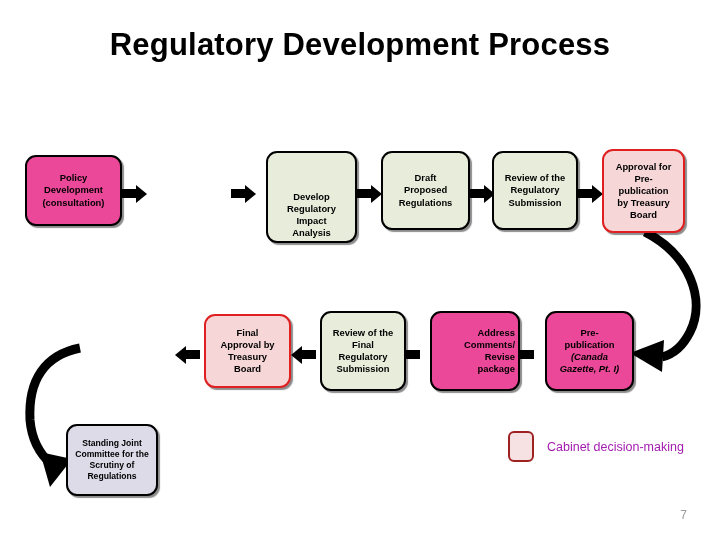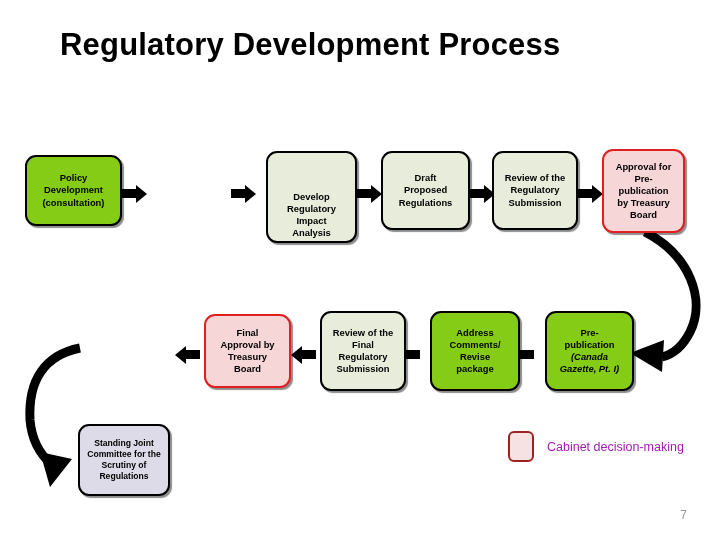--- a/index.html
+++ b/index.html
@@ -19,21 +19,21 @@
     left: 0; top: 0;
     width: 720px;
     height: 540px;
     background: #ffffff;
   }
   #title {
     position: absolute;
     left: 60px;
     top: 24px;
     width: 600px;
-    text-align: left;
+    text-align: center;
     font-size: 31px;
     line-height: 1.35;
     font-weight: bold;
     color: #000000;
     letter-spacing: 0.2px;
   }
   #diagram {
     position: absolute;
     left: 0;
     top: 0;
@@ -57,21 +57,21 @@
     text-align: center;
     font-size: 9.4px;
     line-height: 1.28;
     font-weight: bold;
     color: #000000;
     padding: 2px 3px;
     box-shadow: 2px 2px 1px rgba(0,0,0,0.45);
     background: #E8EDDB;
   }
   .node .label { display: block; width: 100%; }
-  .node.peach   { background: #84cc16; }
+  .node.peach   { background: #ec4899; }
   .node.green   { background: #E8EDDB; }
   .node.lav     { background: #DEDBE9; }
   .node.cabinet { background: #F6D6D7; border-color: #E02020; }
   .node i { font-style: italic; }
 
   
   .arrow {
     position: absolute;
     height: 9px;
     background: #000000;
@@ -219,39 +219,39 @@
 
     <div class="node green" style="left:320px; top:311px; width:86px; height:80px;">
       <span class="label">
         <span>Review of the</span><br>
         <span>Final</span><br>
         <span>Regulatory</span><br>
         <span>Submission</span>
       </span>
     </div>
 
-    <div class="node peach" style="left:430px; top:311px; width:90px; height:80px;">
+    <div class="node peach" style="left:430px; top:311px; width:90px; height:80px;text-align:right;">
       <span class="label">
         <span>Address</span><br>
         <span>Comments/</span><br>
         <span>Revise</span><br>
         <span>package</span>
       </span>
     </div>
 
     <div class="node peach" style="left:545px; top:311px; width:89px; height:80px;">
       <span class="label">
         <span>Pre-</span><br>
         <span>publication</span><br>
         <i><span>(Canada</span></i><br>
         <i><span>Gazette, Pt. I)</span></i>
       </span>
     </div>
 
-    <div class="node lav" style="left:78px; top:424px; width:92px; height:72px; font-size:8.6px;justify-content:center;">
+    <div class="node lav" style="left:66px; top:424px; width:92px; height:72px; font-size:8.6px;justify-content:center;">
       <span class="label">
         <span>Standing Joint</span><br>
         <span>Committee for the</span><br>
         <span>Scrutiny of</span><br>
         <span>Regulations</span>
       </span>
     </div>
 
     <div id="legend">
       <div id="legend-swatch"></div>

